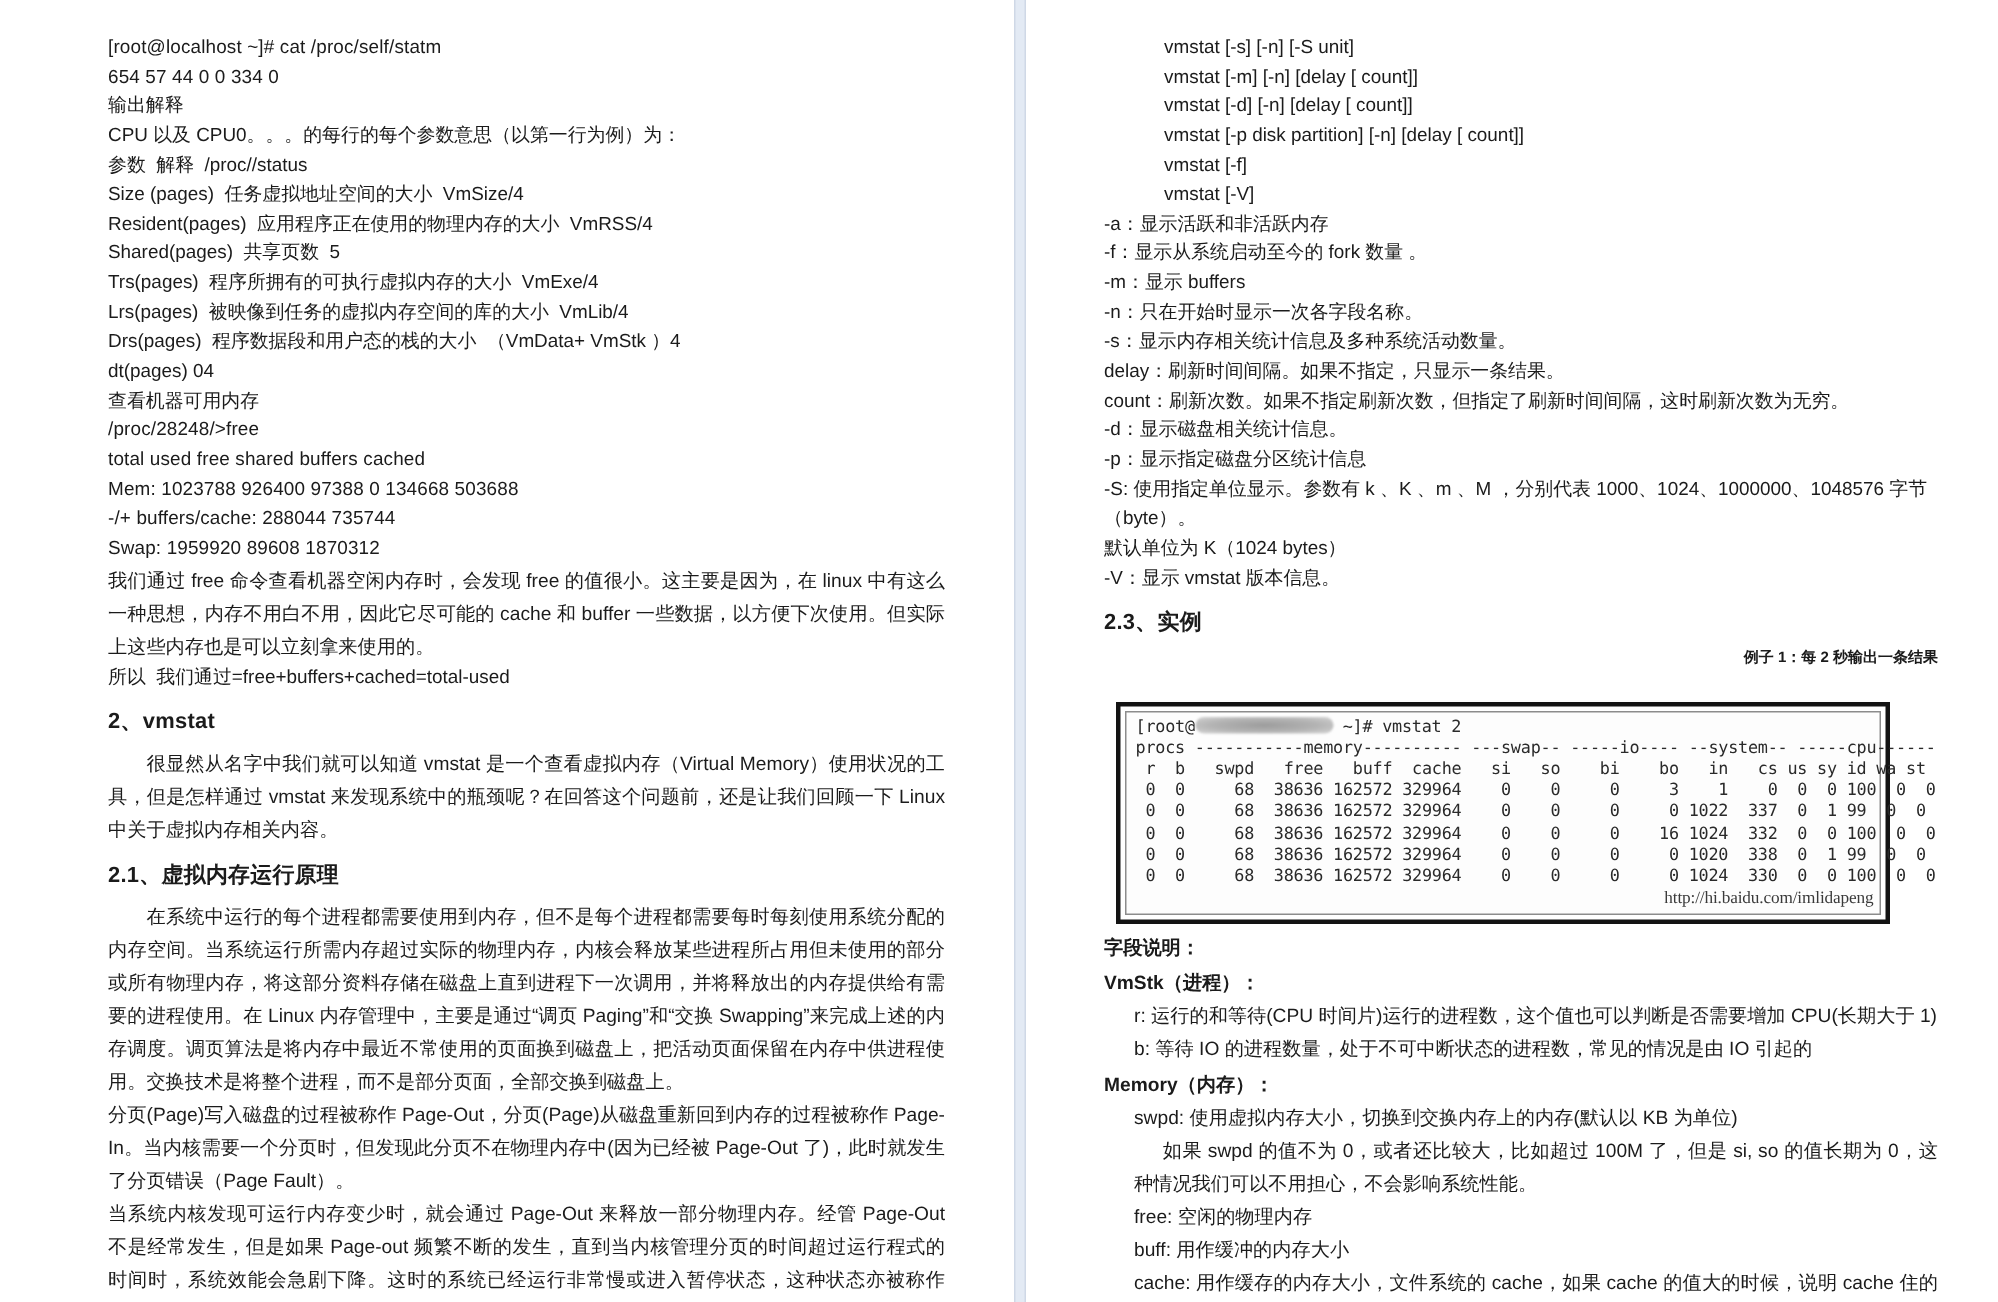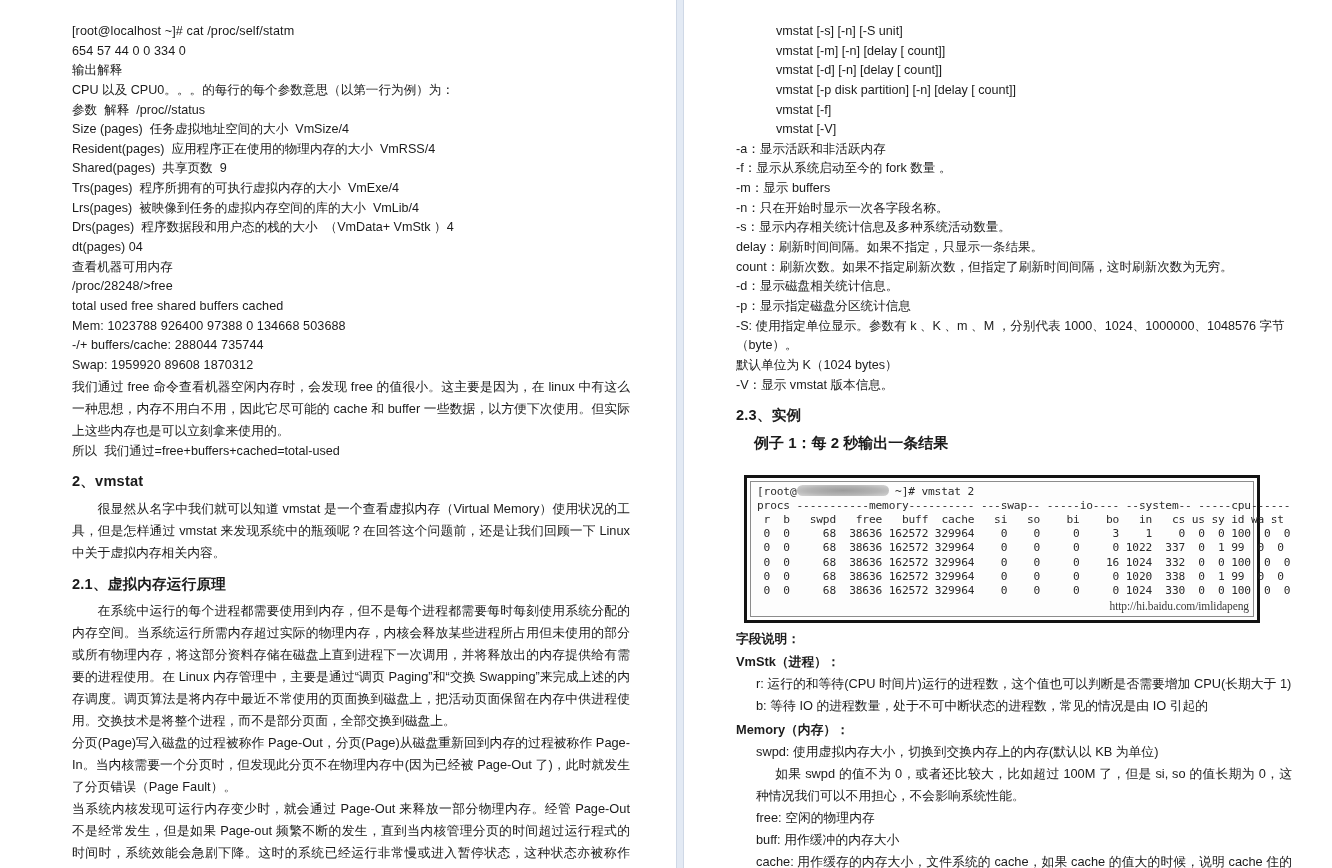--- a/index.html
+++ b/index.html
@@ -64,24 +64,25 @@
   .para.first { text-indent: 2em; }
 
   h2.heading {
     font-size: 14.6px;
     font-weight: bold;
     margin: 10px 0 6px 0;
     line-height: 1.4;
     letter-spacing: .2px;
   }
   h4.exheading {
-    font-size: 15px;
+    font-size: 10px;
     font-weight: bold;
     margin: 5px 0 22px 18px;
     line-height: 1.4;
+    text-align: right;
   }
   .bold-label {
     font-weight: bold;
     font-size: 12.8px;
     margin: 3px 0 1px 0;
   }
 
   
   .term-shot {
     margin: 4px 0 6px 8px;
@@ -132,21 +133,21 @@
   <div class="page" id="page-left">
     <div class="page-body">
 
       <div class="line mono-ish">[root@localhost ~]# cat /proc/self/statm</div>
       <div class="line mono-ish">654 57 44 0 0 334 0</div>
       <div class="line">输出解释</div>
       <div class="line">CPU 以及 CPU0。。。的每行的每个参数意思（以第一行为例）为：</div>
       <div class="line">参数  解释  /proc//status</div>
       <div class="line">Size (pages)  任务虚拟地址空间的大小  VmSize/4</div>
       <div class="line">Resident(pages)  应用程序正在使用的物理内存的大小  VmRSS/4</div>
-      <div class="line">Shared(pages)  共享页数  9</div>
+      <div class="line">Shared(pages)  共享页数  5</div>
       <div class="line">Trs(pages)  程序所拥有的可执行虚拟内存的大小  VmExe/4</div>
       <div class="line">Lrs(pages)  被映像到任务的虚拟内存空间的库的大小  VmLib/4</div>
       <div class="line">Drs(pages)  程序数据段和用户态的栈的大小  （VmData+ VmStk ）4</div>
       <div class="line">dt(pages) 04</div>
       <div class="line">查看机器可用内存</div>
       <div class="line mono-ish">/proc/28248/&gt;free</div>
       <div class="line mono-ish">total used free shared buffers cached</div>
       <div class="line mono-ish">Mem: 1023788 926400 97388 0 134668 503688</div>
       <div class="line mono-ish">-/+ buffers/cache: 288044 735744</div>
       <div class="line mono-ish">Swap: 1959920 89608 1870312</div>

